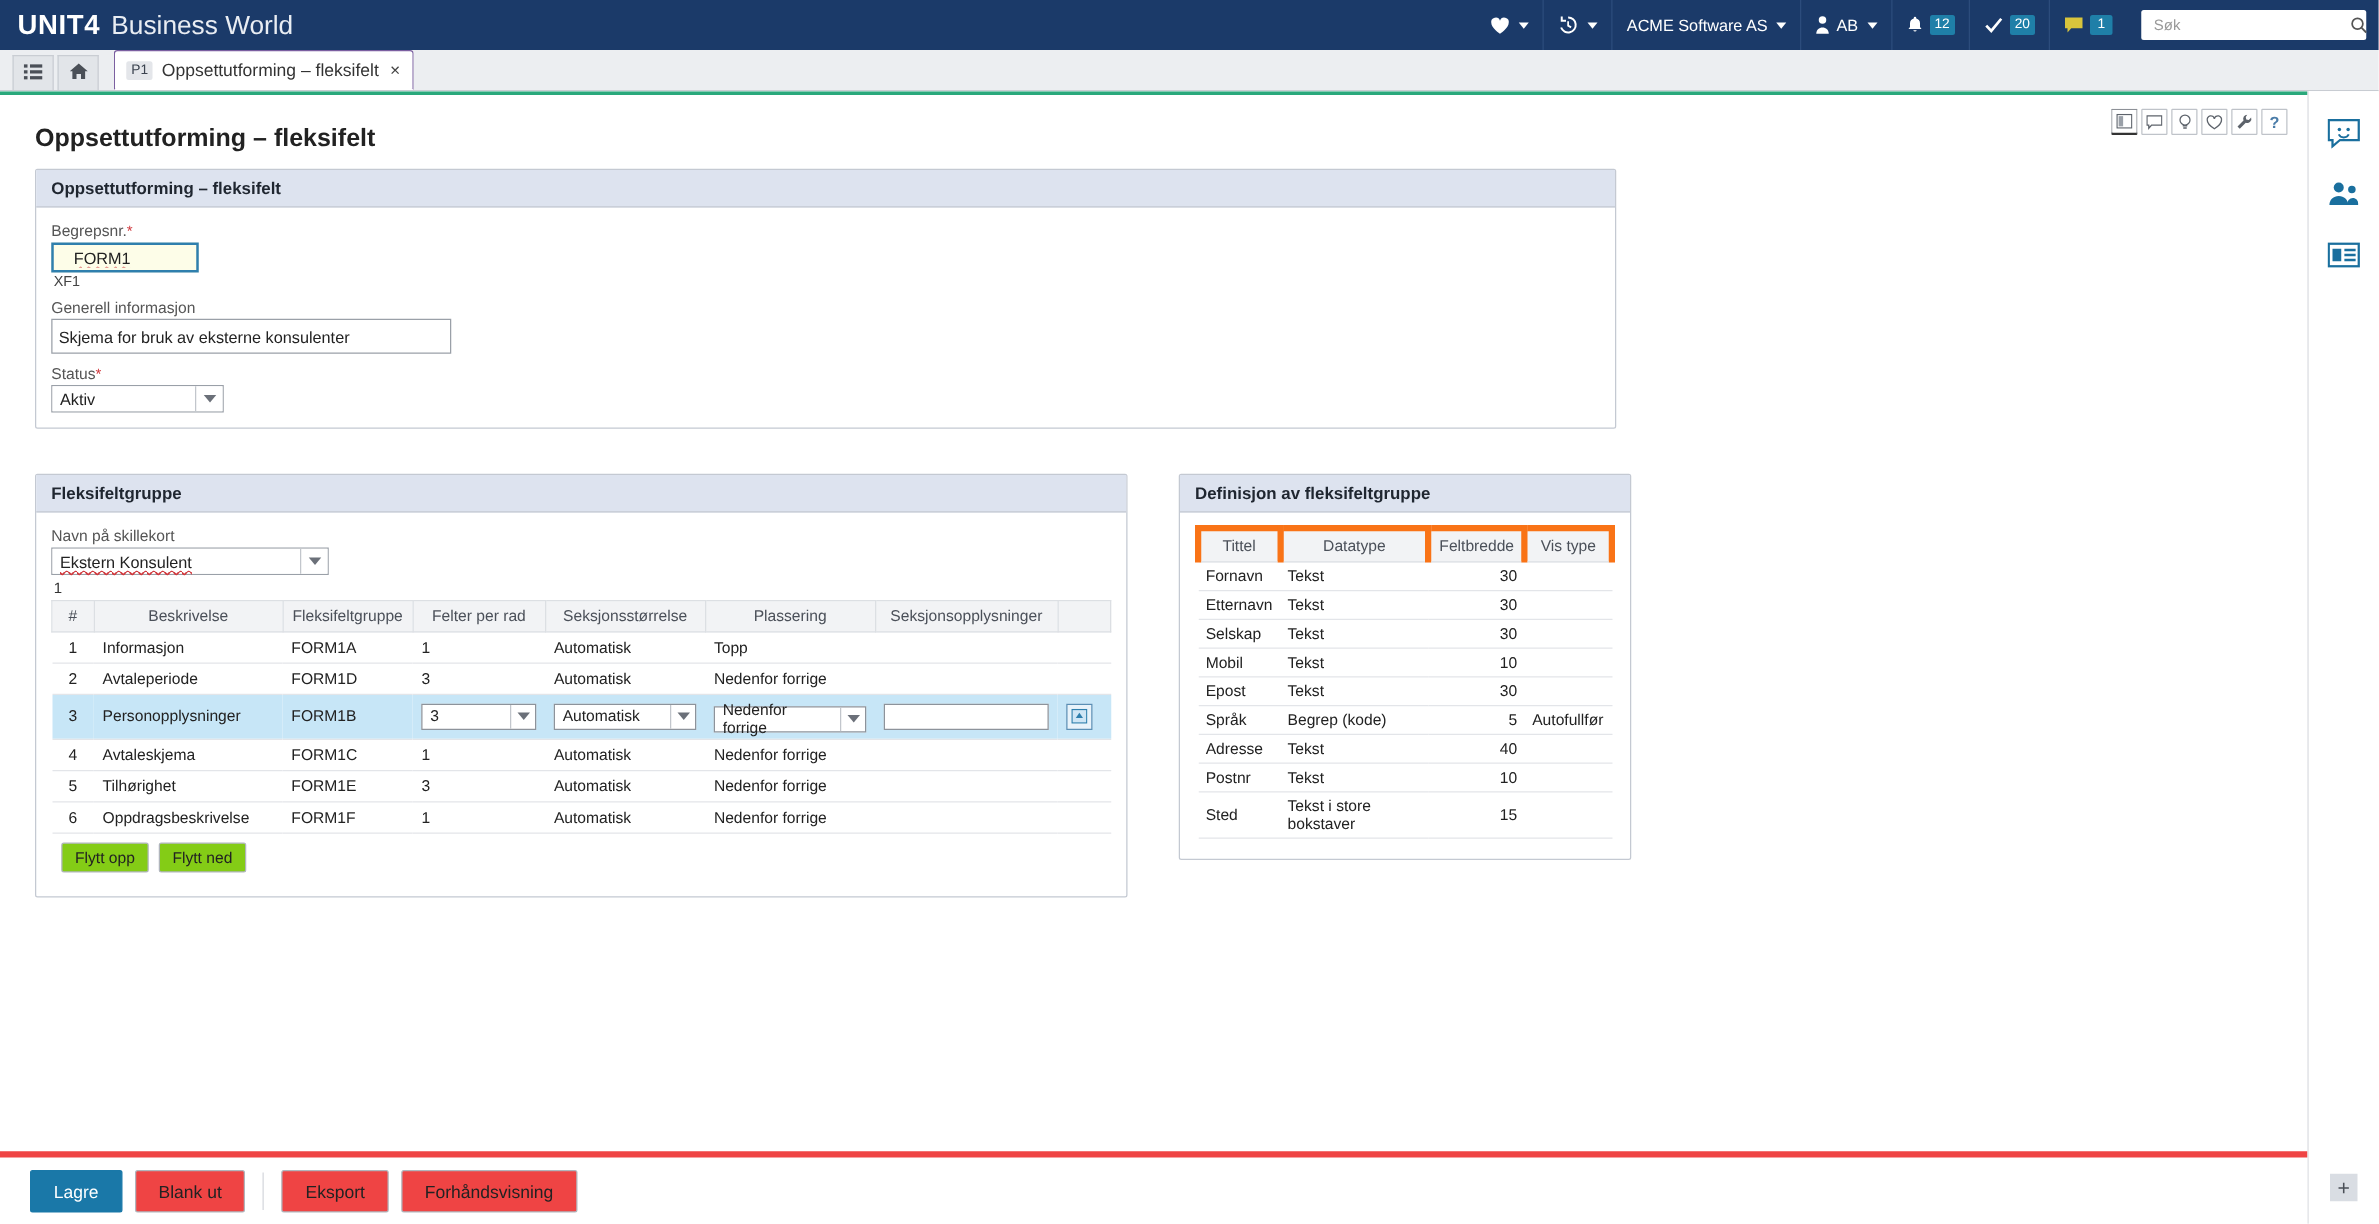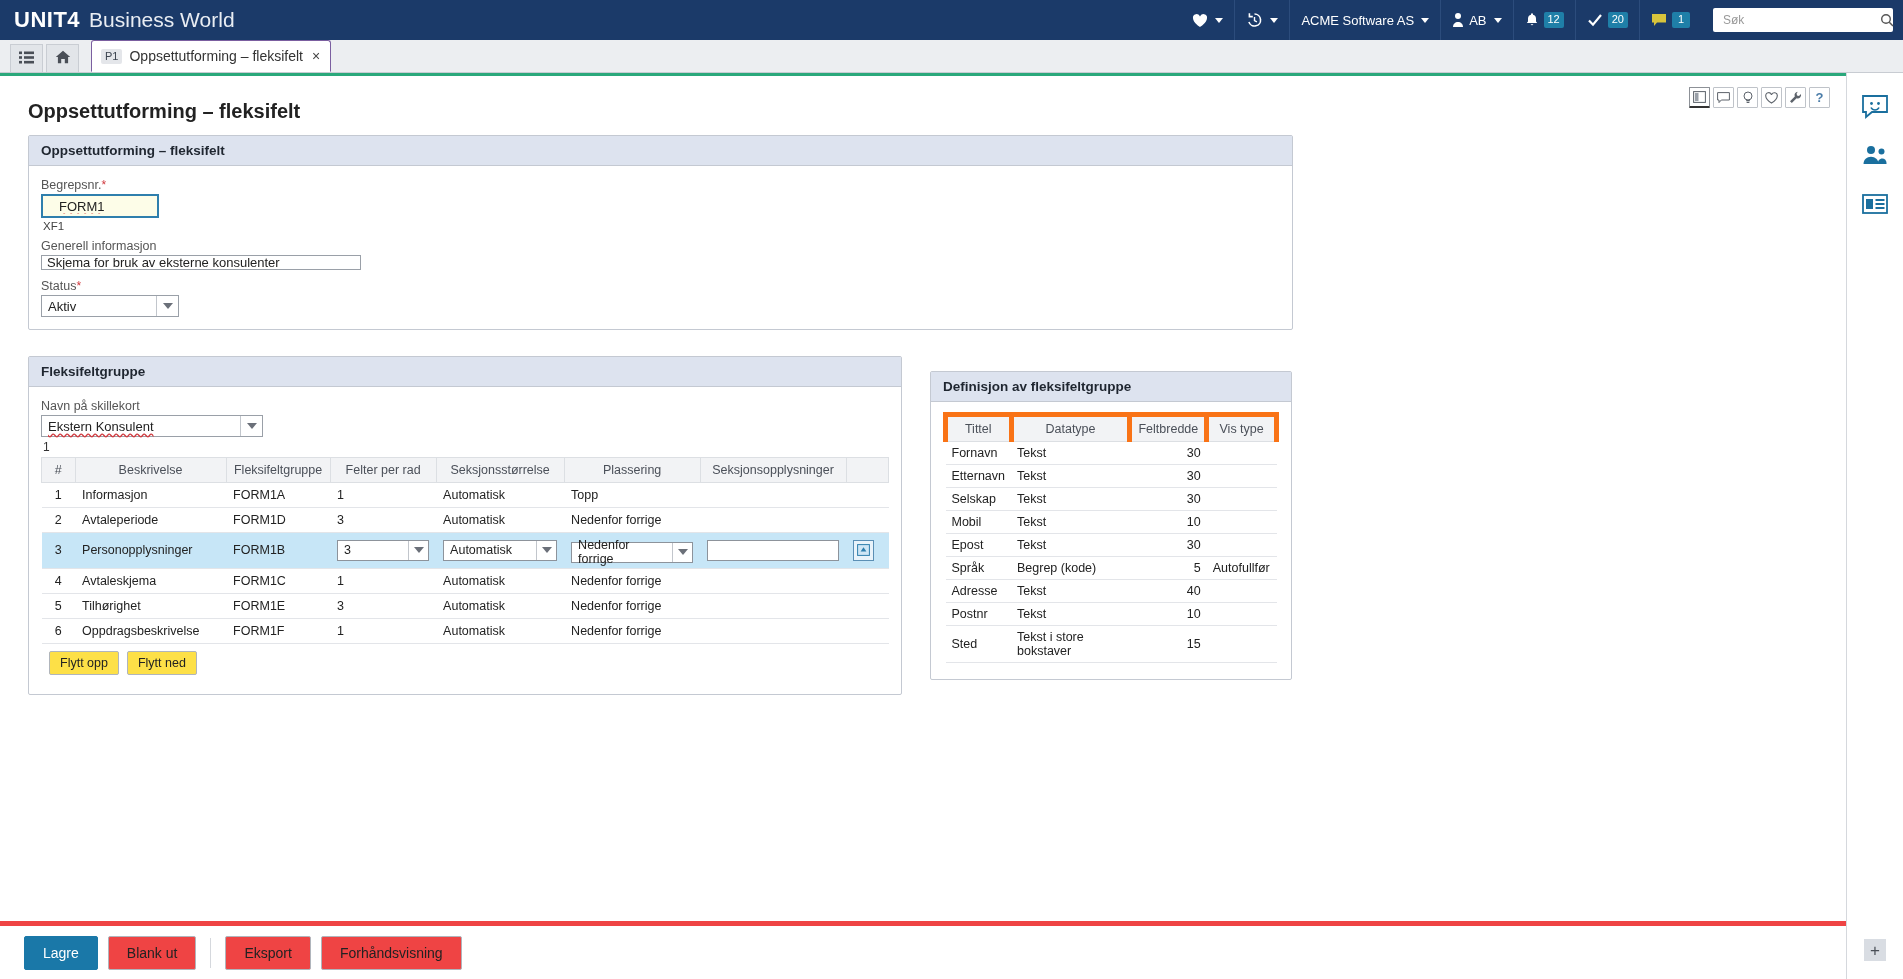--- a/index.html
+++ b/index.html
@@ -134,21 +134,21 @@
     margin: 0 28px 0 28px;
     width: calc(100% - 56px - 305px + 305px);
     max-width: 1265px;
   }
 
   .fieldlabel { font-size: 12.5px; color: #555; margin-bottom: 2px; }
   .req { color: #d0393e; font-size: 12px; }
   .hintline { font-size: 11.5px; color: #444; margin: 2px 0 7px 2px; }
 
   input.txt {
-    height: 15px; border: 1px solid #9aa0a8; padding: 2px 5px;
+    height: 28px; border: 1px solid #9aa0a8; padding: 2px 5px;
     font-size: 13px; font-family: "Liberation Sans", sans-serif;
     color: #222; background: #ffffff; outline: none;
   }
   input.txt.focusfield {
     border: 2px solid #2f7fad; background: #fdfde8;
     height: 24px;
     padding-left: 16px;
   }
   .misspell {
     text-decoration: underline wavy #d0393e;
@@ -164,21 +164,21 @@
     width: 22px; border-left: 1px solid #c2c6cc; background: #ffffff;
     display: flex; align-items: center; justify-content: center; cursor: pointer;
   }
   .caret-g {
     width: 0; height: 0; border-left: 5px solid transparent;
     border-right: 5px solid transparent; border-top: 6px solid #6b7079;
   }
 
   
   .lower {
-    display: flex; gap: 28px; margin: 26px 28px 0 28px; align-items: center;
+    display: flex; gap: 41px; margin: 36px 28px 0 28px; align-items: flex-start;
   }
   .panel-left { width: 874px; }
   .panel-right { width: 362px; }
 
   
   table.grid { border-collapse: collapse; width: 100%; font-size: 12.5px; }
   table.grid th {
     background: #f2f3f5; border: 1px solid #dcdfe3;
     font-weight: normal; color: #4b5059; padding: 5px 6px;
     text-align: center; font-size: 12.5px;
@@ -213,21 +213,21 @@
     font-size: 12.5px; padding: 1px 5px; outline: none;
     font-family: "Liberation Sans", sans-serif;
   }
   .lookup-btn {
     width: 21px; height: 21px; border: 1px solid #5b8fb5; background: #e9f3fa;
     display: flex; align-items: center; justify-content: center; cursor: pointer;
   }
 
   .movebtns { padding: 7px 8px; display: flex; gap: 8px; }
   .btn {
-    background: #fde047; border: 1px solid #b0b5bc; border-radius: 2px;
+    background: #84cc16; border: 1px solid #b0b5bc; border-radius: 2px;
     padding: 4px 10px; font-size: 12.5px; color: #222; cursor: pointer;
     font-family: "Liberation Sans", sans-serif;
   }
 
   
   .footer {
     position: absolute; left: 0; right: 0; bottom: 0; height: 58px;
     border-top: 5px solid #ef4444; background: #ffffff;
     display: flex; align-items: center; padding-left: 24px; gap: 10px;
   }

